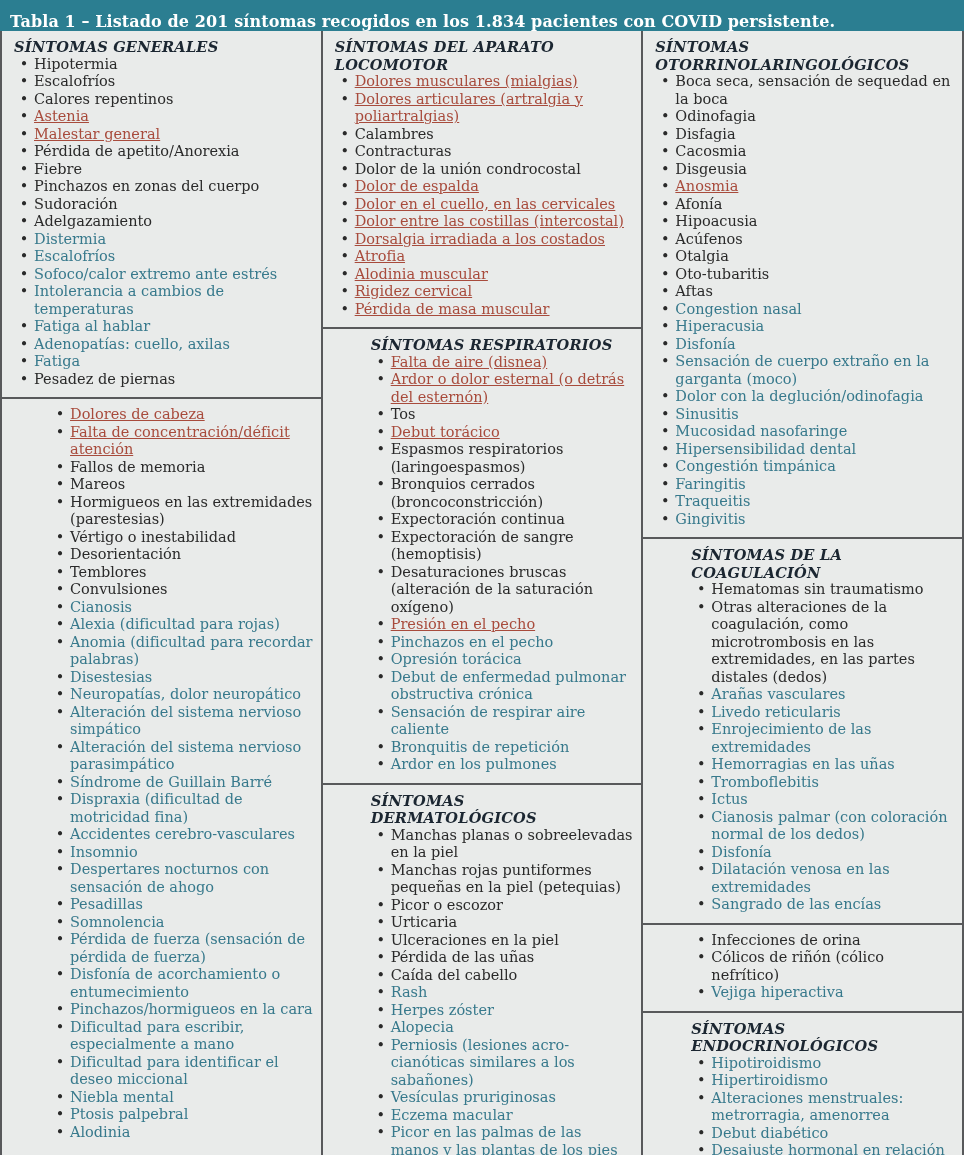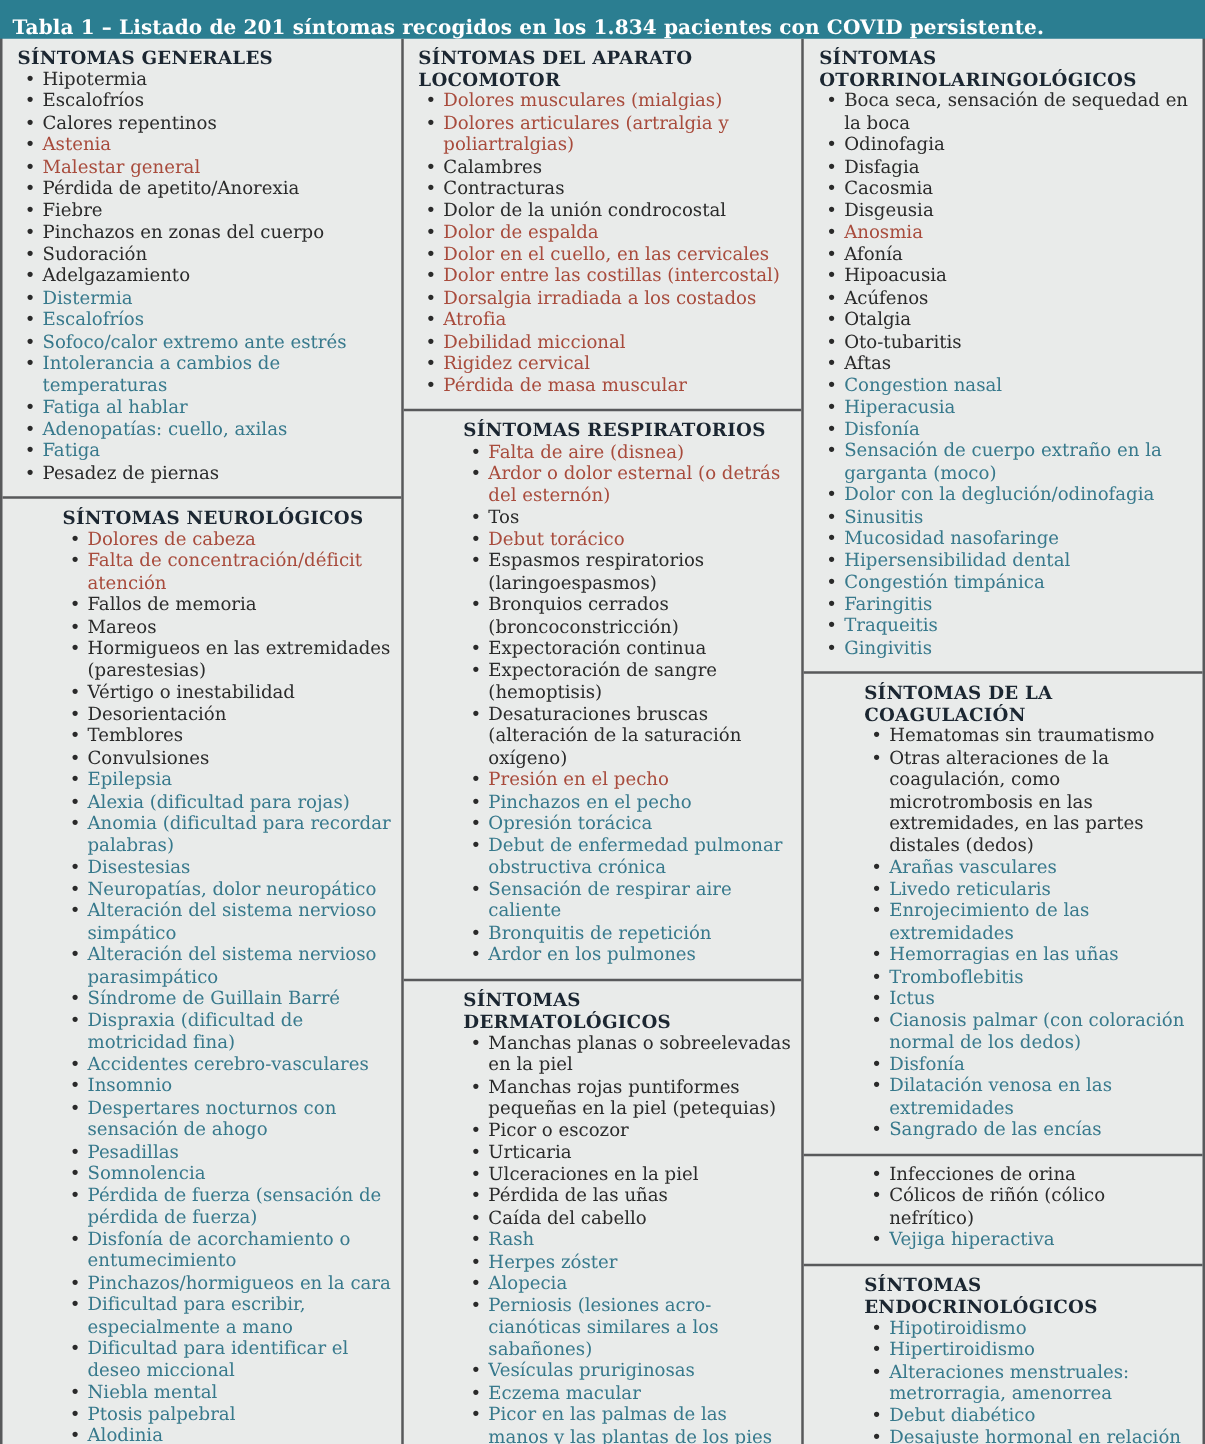--- a/index.html
+++ b/index.html
@@ -57,35 +57,36 @@
     flex-direction:column;
   }
   .section + .section{ border-top:2px solid var(--divider);padding-left:48px; }
   .section:last-child{ flex:1 1 auto; }
   .sec-title{
     font-size:14.6px;
     line-height:17.5px;
     font-weight:bold;
     color:var(--heading);
     letter-spacing:.2px;
+    font-style:italic;
   }
   ul.items{ list-style:none; }
   li.item{
     display:flex;
     font-size:14.5px;
     line-height:17.5px;
   }
   .bullet{
     flex:0 0 20px;
     text-align:center;
     color:var(--ink-black);
   }
   .item-text{ flex:1 1 auto; }
   li.black .item-text{ color:var(--ink-black); }
-  li.red   .item-text{ color:var(--ink-red); }
+  li.red   .item-text{ color:var(--ink-red);text-decoration:underline; }
   li.teal  .item-text{ color:var(--ink-teal); }
   .continuation{
     margin-top:16px;
     text-align:right;
     padding-right:12px;
     color:var(--ink-black);
     font-size:14.5px;
   }
 </style>
 </head>
@@ -168,21 +169,20 @@
               <span class="bullet">•</span>
               <span class="item-text">Fatiga</span>
             </li>
             <li class="item black">
               <span class="bullet">•</span>
               <span class="item-text">Pesadez de piernas</span>
             </li>
           </ul>
         </section>
         <section class="section">
-          <h2 class="sec-title">SÍNTOMAS NEUROLÓGICOS</h2>
           <ul class="items">
             <li class="item red">
               <span class="bullet">•</span>
               <span class="item-text">Dolores de cabeza</span>
             </li>
             <li class="item red">
               <span class="bullet">•</span>
               <span class="item-text">Falta de concentración/déficit atención</span>
             </li>
             <li class="item black">
@@ -208,21 +208,21 @@
             <li class="item black">
               <span class="bullet">•</span>
               <span class="item-text">Temblores</span>
             </li>
             <li class="item black">
               <span class="bullet">•</span>
               <span class="item-text">Convulsiones</span>
             </li>
             <li class="item teal">
               <span class="bullet">•</span>
-              <span class="item-text">Epilepsia</span>
+              <span class="item-text">Cianosis</span>
             </li>
             <li class="item teal">
               <span class="bullet">•</span>
               <span class="item-text">Alexia (dificultad para rojas)</span>
             </li>
             <li class="item teal">
               <span class="bullet">•</span>
               <span class="item-text">Anomia (dificultad para recordar palabras)</span>
             </li>
             <li class="item teal">
@@ -343,21 +343,21 @@
             <li class="item red">
               <span class="bullet">•</span>
               <span class="item-text">Dorsalgia irradiada a los costados</span>
             </li>
             <li class="item red">
               <span class="bullet">•</span>
               <span class="item-text">Atrofia</span>
             </li>
             <li class="item red">
               <span class="bullet">•</span>
-              <span class="item-text">Debilidad miccional</span>
+              <span class="item-text">Alodinia muscular</span>
             </li>
             <li class="item red">
               <span class="bullet">•</span>
               <span class="item-text">Rigidez cervical</span>
             </li>
             <li class="item red">
               <span class="bullet">•</span>
               <span class="item-text">Pérdida de masa muscular</span>
             </li>
           </ul>

